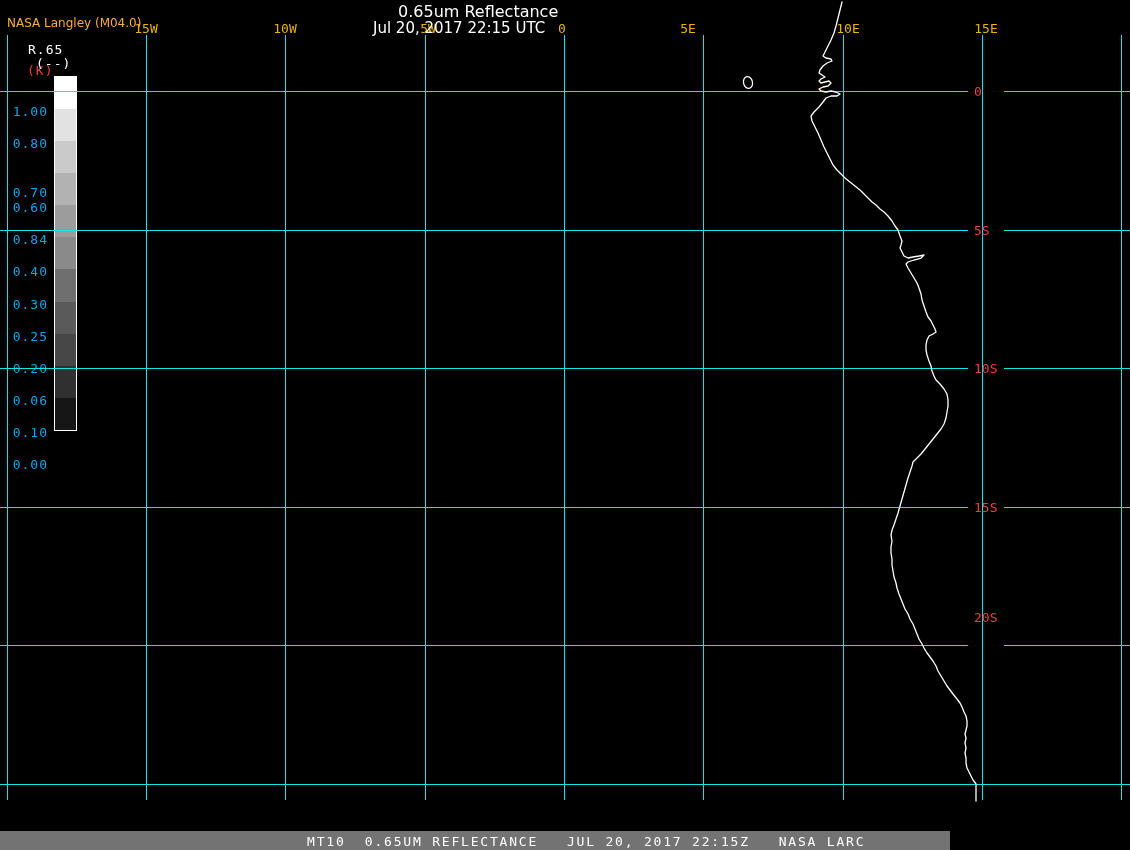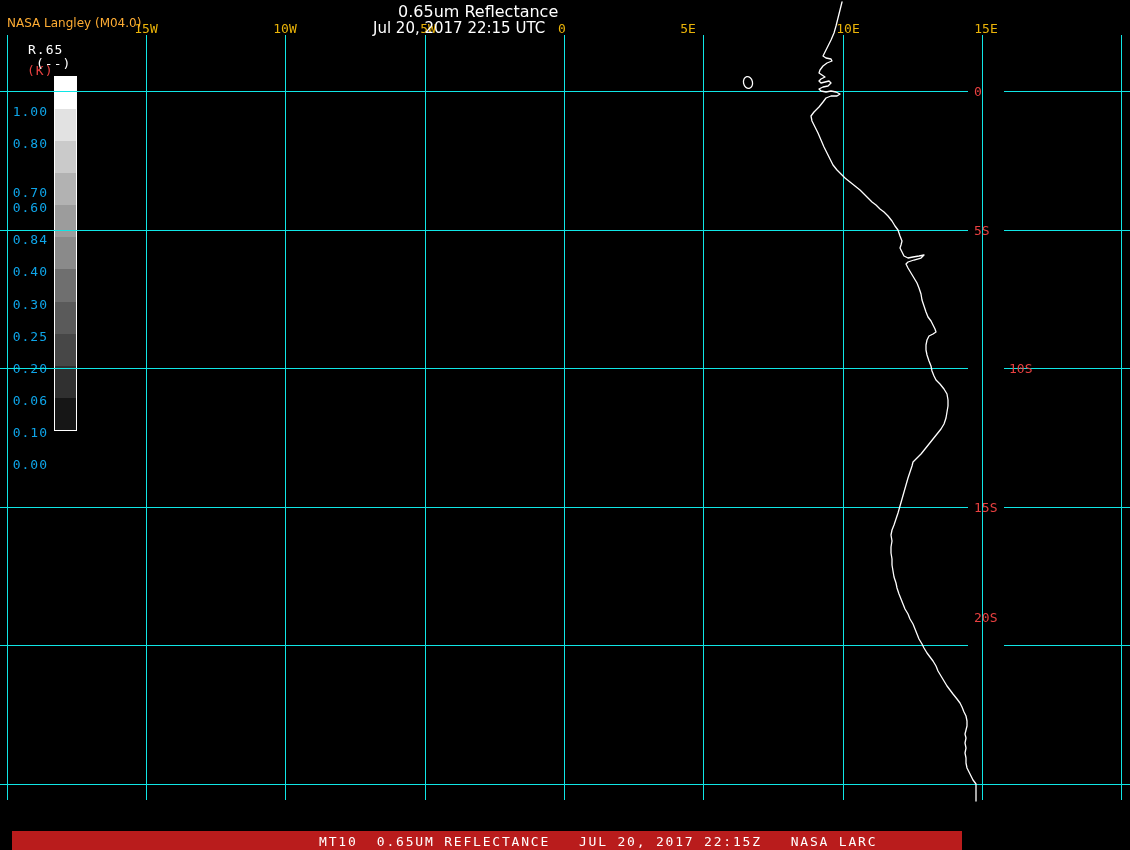--- a/index.html
+++ b/index.html
@@ -37,22 +37,22 @@
   .cb-label {
     position:absolute; left:8px; width:40px; text-align:right; color:#0ea5e9;
     font:13px "DejaVu Sans Mono", monospace; letter-spacing:1px; z-index:1; white-space:pre;margin-top:34px;
   }
   .cb-bar {
     position:absolute; left:54px; top:76px; width:21px;
     border:1px solid #fff; z-index:1; background:#000;
   }
   .cb-seg { width:100%; }
   .footer {
-    position:absolute; left:12px; top:831px; width:950px; height:19px;
-    background:#b91c1c; z-index:5;
+    position:absolute; left:0; top:831px; width:950px; height:19px;
+    background:#737373; z-index:5;
   }
   .footer span {
     position:absolute; left:307px; top:3px; color:#fff;
     font:13px "DejaVu Sans Mono", monospace; letter-spacing:1.8px; white-space:pre;
   }
 </style>
 </head>
 <body>
 
 <div class="screen">
@@ -91,21 +91,21 @@
       <span class="lon-label" style="left: 285px;">10W</span>
       <span class="lon-label hidden-behind" style="left: 428px;">5W</span>
       <span class="lon-label" style="left: 562px;">0</span>
       <span class="lon-label" style="left: 688px;">5E</span>
       <span class="lon-label" style="left: 848px;">10E</span>
       <span class="lon-label" style="left: 986px;">15E</span>
     </div>
   <div id="lat-labels">
       <span class="lat-label" style="top: 84px;">0</span>
       <span class="lat-label" style="top: 223px;">5S</span>
-      <span class="lat-label" style="top: 361px; margin-left: 35px;">10S</span>
+      <span class="lat-label" style="top: 361px;">10S</span>
       <span class="lat-label" style="top: 500px;">15S</span>
       <span class="lat-label" style="top: 610px;">20S</span>
     </div>
 
   <div>
     <div class="cb-text" style="left:28px; top:42px;">R.65</div>
     <div class="cb-text red" style="left:27px; top:63px;">(K)</div>
     <div class="cb-text" style="left:36px; top:56px;">(--)</div>
     <div id="cb-labels">
         <div class="cb-label" style="top: 70px;">1.00</div>

